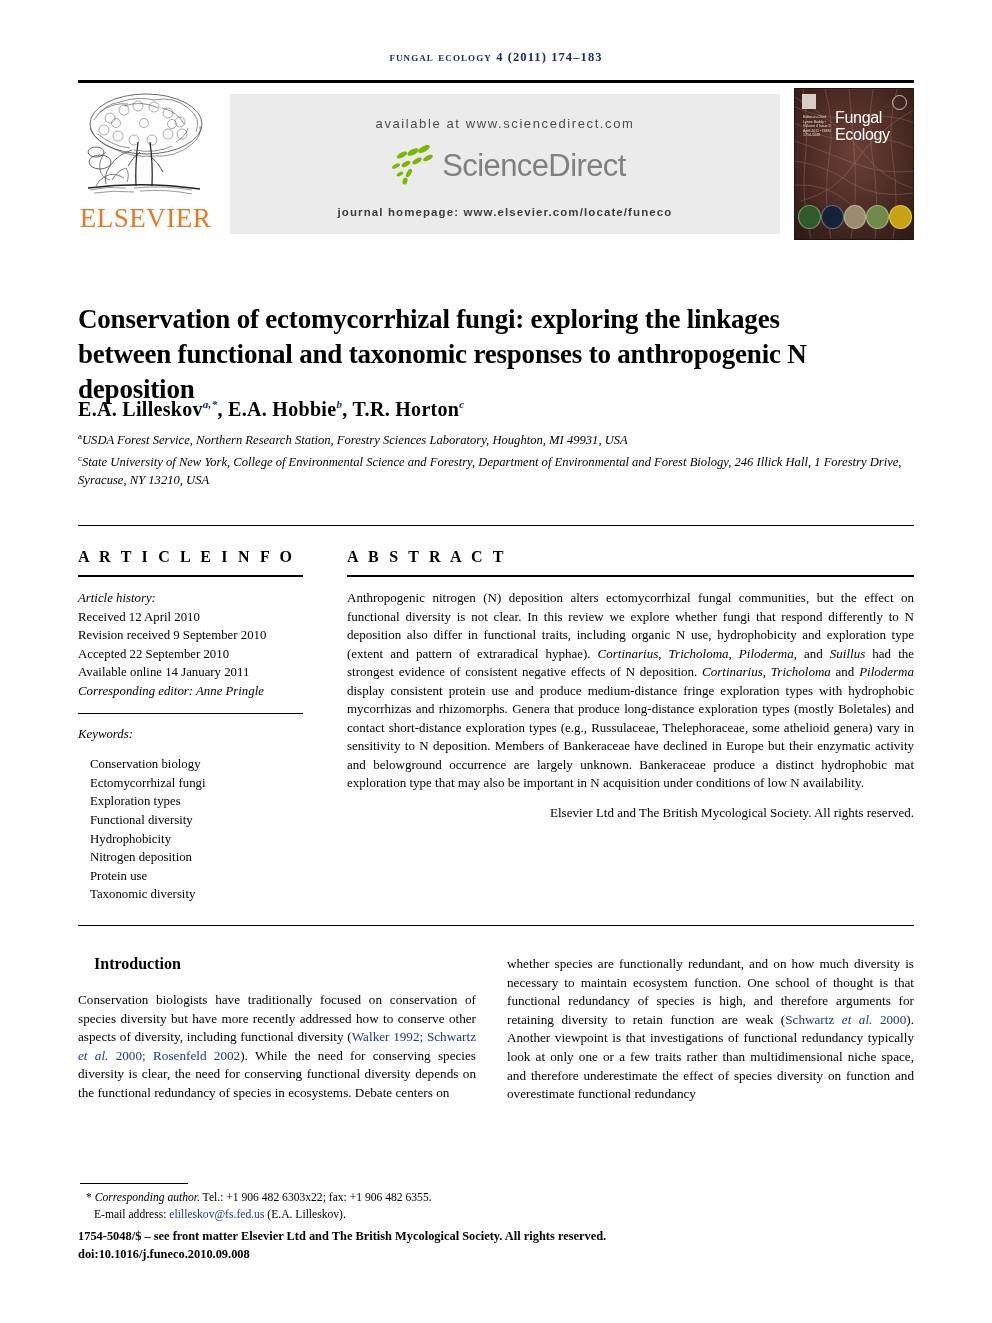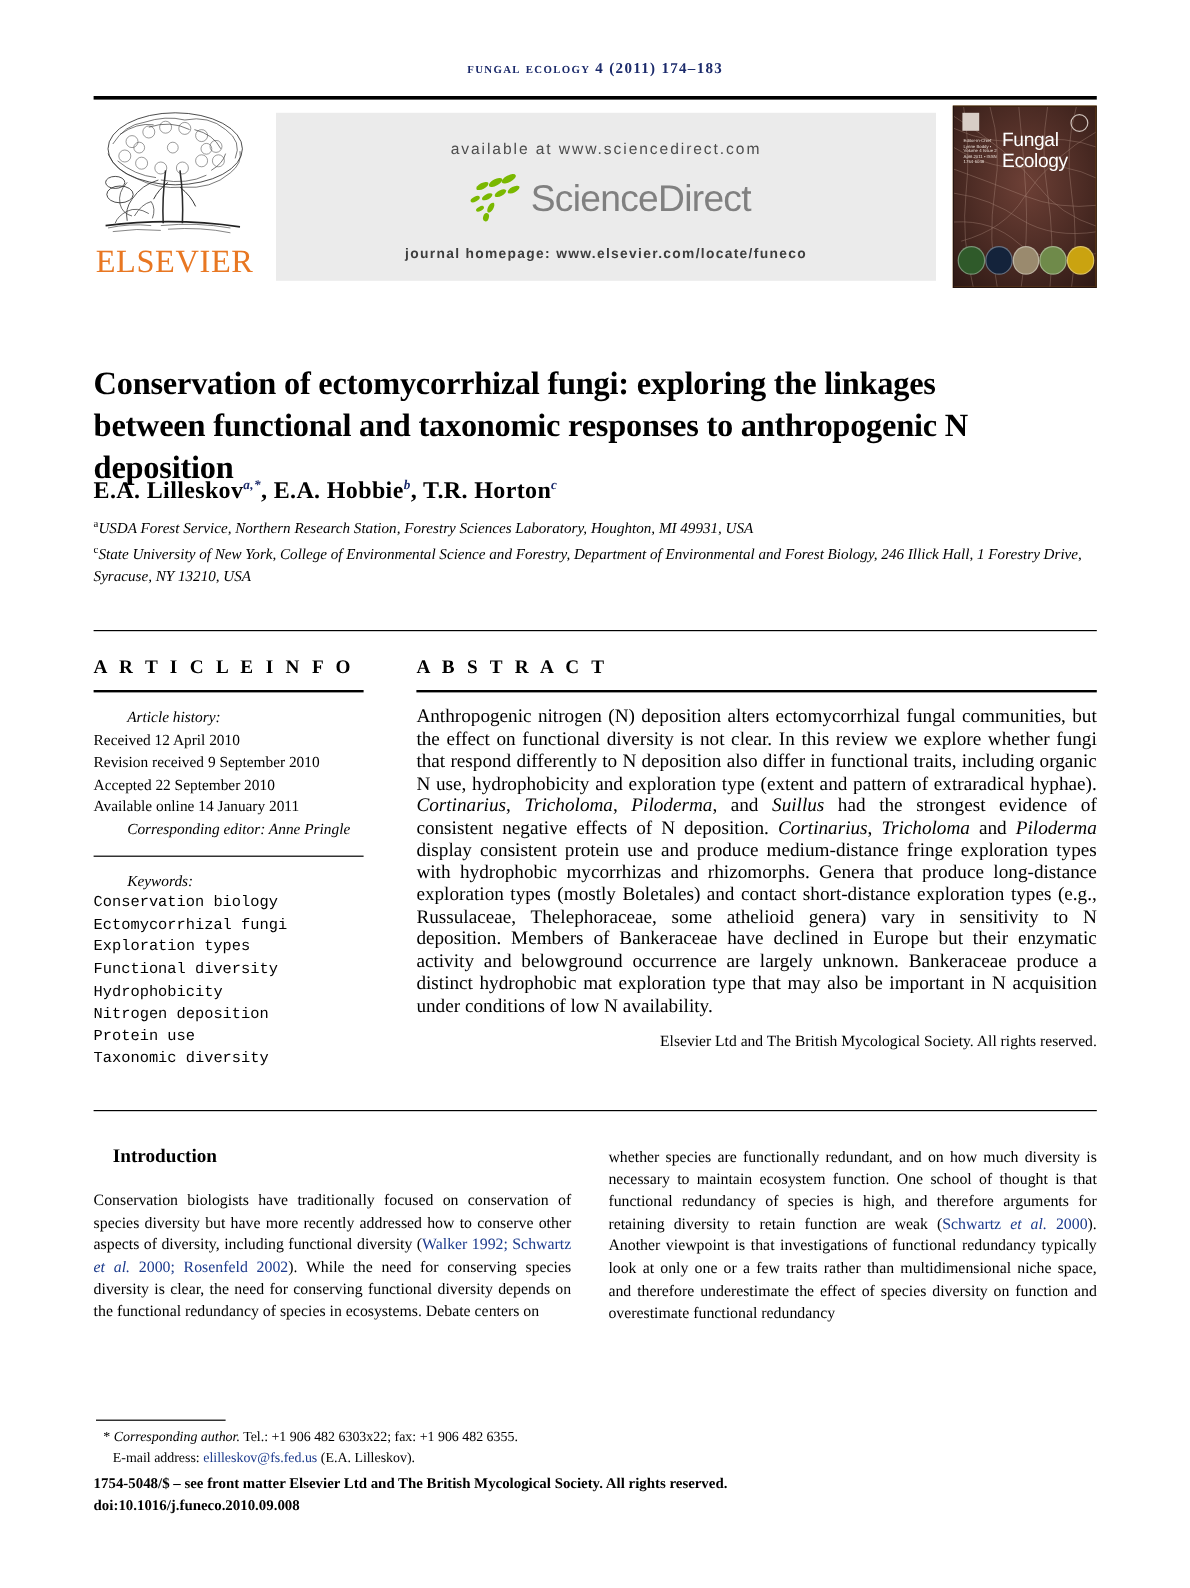--- a/index.html
+++ b/index.html
@@ -120,21 +120,21 @@
     letter-spacing: 1.1px;
     color: #3d3d3d;
     font-weight: bold;
   }
 
   .cover-thumb {
     position: absolute;
     right: 0; top: 0;
     width: 120px;
     height: 152px;
-    background: #a16207;
+    background: #0f766e;
     overflow: hidden;
     border: 1px solid #241512;
     box-sizing: border-box;
   }
   .cover-title {
     position: absolute;
     left: 40px; top: 20px;
     font-family: "Liberation Sans", sans-serif;
     font-size: 16px;
     line-height: 17px;
@@ -259,25 +259,25 @@
   .hr-thin {
     height: 1px;
     background: #000;
     margin: 12px 0 11px 0;
   }
   .info-body {
     font-family: "Liberation Serif", serif;
     font-size: 12.8px;
     line-height: 18.6px;
   }
-  .info-body .it { font-style: italic; margin-left: 28px; }
-  .kw-list { margin: 0; padding: 0; list-style: none; font-family: Liberation Mono, monospace; }
+  .info-body .it { font-style: italic; }
+  .kw-list { margin: 12px; padding: 0; list-style: none; }
   .abs-body {
     font-family: "Liberation Serif", serif;
-    font-size: 16px;
+    font-size: 13px;
     line-height: 18.5px;
     text-align: justify;
   }
   .abs-body i { font-style: italic; }
   .abs-copy {
     font-family: "Liberation Serif", serif;
     font-size: 13px;
     line-height: 18.5px;
     text-align: right;
     margin-top: 11px;

